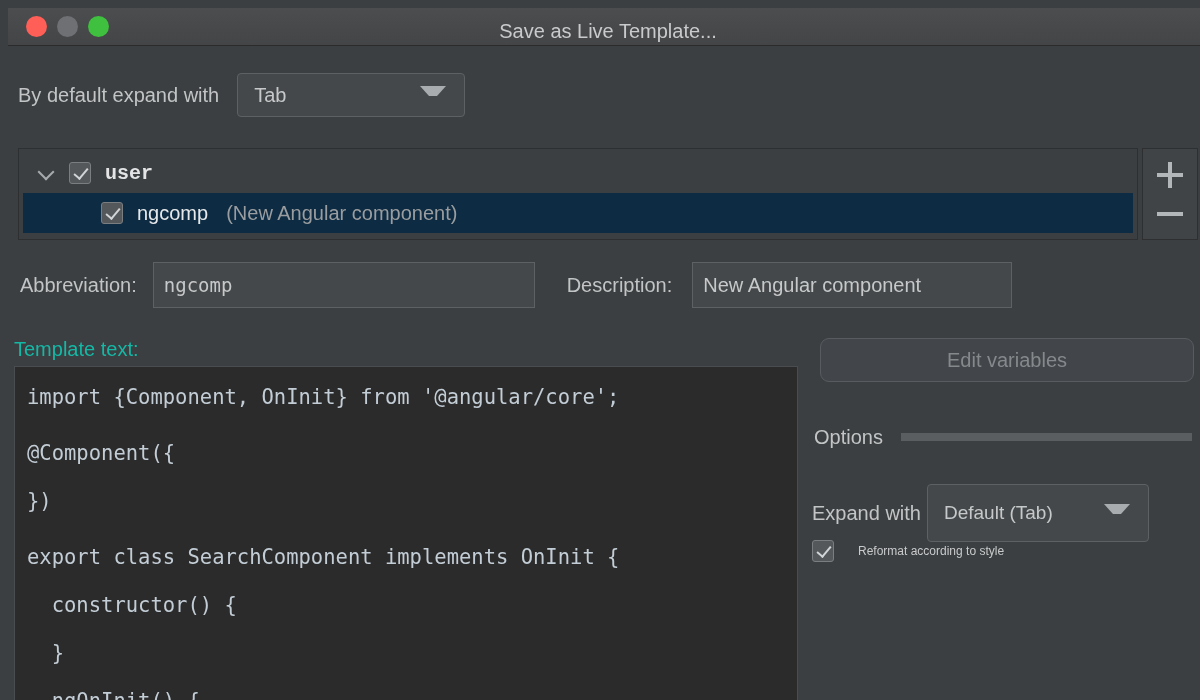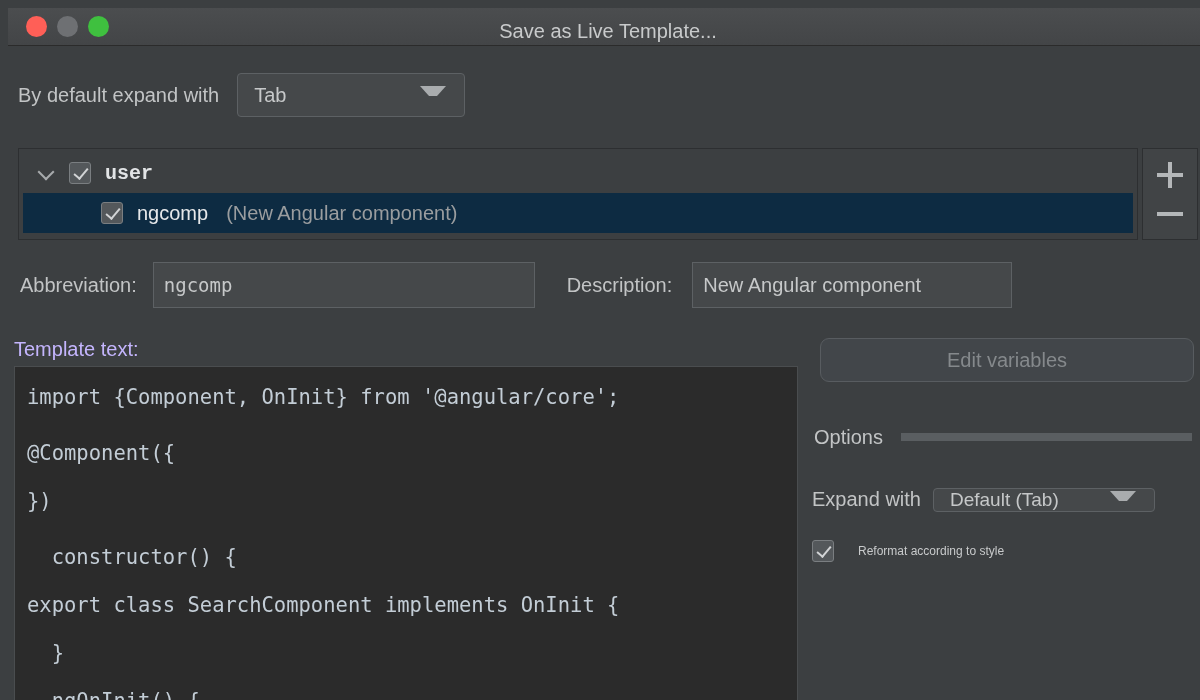--- a/index.html
+++ b/index.html
@@ -155,21 +155,21 @@
     height: 46px;
   }
   #abbrev-label { margin-left: 4px; }
   #abbrev-input { margin-left: 12px; width: 428px; font-family: "DejaVu Sans Mono", monospace; font-size: 19px; }
   #desc-label  { margin-left: 28px; }
   #desc-input  { margin-left: 16px; width: 358px; }
 
   
   .tpl-label {
     position: absolute; left: 2px; top: 326px;
-    font-size: 20px; color: #c4b5fd;
+    font-size: 20px; color: #14b8a6;
   }
 
   
   .editor {
     position: absolute; left: 6px; top: 358px;
     width: 784px; height: 342px;
     background: #2b2b2b;
     border: 1px solid #4a4d4f;
     overflow: hidden;
     padding: 6px 0 0 8px;
@@ -199,21 +199,21 @@
   }
   .options-head .txt { font-size: 20px; color: #c2c4c5; }
   .options-head .rule {
     flex: 1; height: 1px; background: #5a5e61; margin-left: 14px;
   }
   .row-expandwith {
     position: absolute; left: 796px; top: 472px;
     display: flex; align-items: center; justify-content: flex-end;
   }
   .row-expandwith .lbl { font-size: 20px; color: #c2c4c5; }
-  #combo-expandwith { margin-left: 8px; width: 222px; height: 24px; }
+  #combo-expandwith { margin-left: 2px; width: 222px; height: 58px; }
   #combo-expandwith .combo-val { font-size: 19px; }
 
   .row-reformat {
     position: absolute; left: 800px; top: 528px;
     display: flex; align-items: center;
   }
   .row-reformat .lbl { font-size: 12px; color: #c8cacb; margin-left: 10px; }
 </style>
 </head>
 <body>
@@ -264,22 +264,22 @@
   </div>
 
   <div class="tpl-label">Template text:</div>
 
   <div class="editor">
     <div class="code-line">import {Component, OnInit} from '@angular/core';</div>
     <div class="code-line"></div>
     <div class="code-line">@Component({</div>
     <div class="code-line">})</div>
     <div class="code-line"></div>
+    <div class="code-line">export class SearchComponent implements OnInit {</div>
     <div class="code-line">  constructor() {</div>
-    <div class="code-line">export class SearchComponent implements OnInit {</div>
     <div class="code-line">  }</div>
     <div class="code-line">  ngOnInit() {</div>
     <div class="code-line">  }</div>
   </div>
 
   <div class="btn-editvars">Edit variables</div>
 
   <div class="options-head">
     <span class="txt">Options</span>
     <span class="rule"></span>

